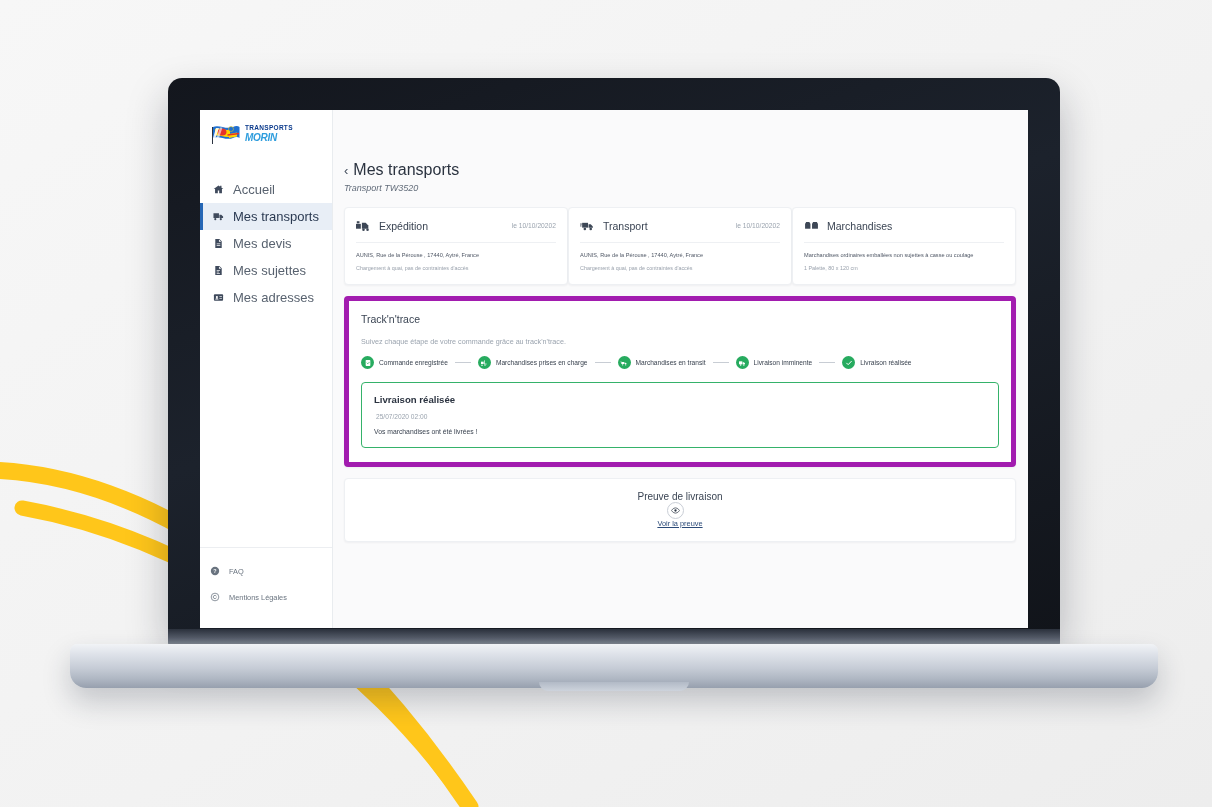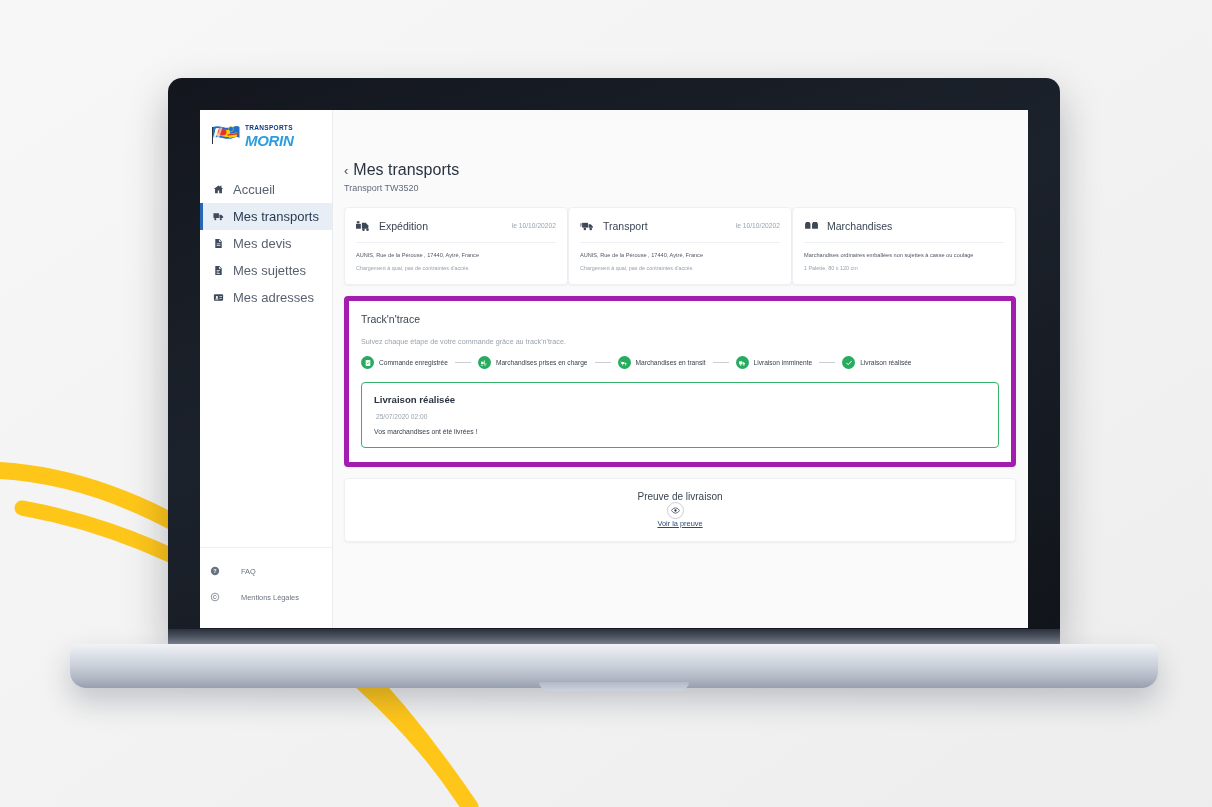--- a/index.html
+++ b/index.html
@@ -105,57 +105,57 @@
     border-right: 1px solid #e9ecef;
     display: flex; flex-direction: column;
     position: relative; z-index: 5;
     flex: 0 0 133px;
   }
   #logo-wrap { padding: 13px 0 0 11px; height: 58px; display: flex; align-items: flex-start; }
   #logo-flag { width: 30px; height: 24px; flex: 0 0 30px; }
   #logo-text { margin-left: 4px; line-height: 1; padding-top: 2px; }
   #logo-t1 { font-size: 6.5px; font-weight: bold; color: #0b3a8c; letter-spacing: .3px; }
   #logo-t2 {
-    font-size: 15px; font-weight: bold; color: #2e9ddd;
+    font-size: 10px; font-weight: bold; color: #2e9ddd;
     font-style: italic; letter-spacing: -.3px; margin-top: 1px;
   }
   #nav { margin-top: 8px; }
   .nav-item {
     display: flex; align-items: center;
     height: 27px; padding-left: 10px; gap: 9px;
     cursor: pointer;
     border-left: 3px solid transparent;
     color: #5a6475;
   }
   .nav-item.active { background: #e8eef6; border-left-color: #2667b5; }
   .nav-item.active .nav-label { color: #2b3a52; }
   .nav-ico { width: 11px; height: 11px; color: #3f4a5c; display:flex; align-items:center; }
   .nav-ico svg { width: 11px; height: 11px; display:block; }
   .nav-label { font-size: 13px; color: #58626f; }
   #sidebar-spacer { flex: 1 1 auto; }
   #sidebar-foot { border-top: 1px solid #eceef1; padding: 10px 0 18px; }
   .foot-item {
     display: flex; align-items: center;
-    height: 26px; padding-left: 10px; gap: 21px; cursor: pointer;
+    height: 26px; padding-left: 10px; gap: 9px; cursor: pointer;
   }
   .foot-ico { width: 10px; height: 10px; color: #69737f; }
   .foot-ico svg { width: 10px; height: 10px; display:block; }
   .foot-label { font-size: 7.4px; color: #69737f; }
 
   
   #main {
     flex: 1 1 auto; height: 518px;
     background: #fafafb;
     padding: 35px 12px 0 11px;
     overflow: hidden;
   }
   #page-head { padding: 16px 0 2px 0; }
   #page-title { font-size: 16px; color: #2b3340; font-weight: normal; display: flex; align-items: center; gap: 5px; }
   #back-chevron { font-size: 13px; color: #46505f; cursor: pointer; line-height: 1; }
-  #page-sub { font-size: 9px; color: #626c7a; margin-top: 4px; margin-left: 0; }
+  #page-sub { font-size: 9px; color: #626c7a; margin-top: 4px; margin-left: 0; font-style: italic; }
 
   
   #cards { display: flex; margin-top: 12px; }
   .card {
     flex: 1 1 0; background: #fff;
     border-radius: 4px; border: 1px solid #eef0f3;
     box-shadow: 0 1px 2px rgba(30,40,60,.05);
     padding: 10px 11px 11px;
     min-height: 78px;
   }

